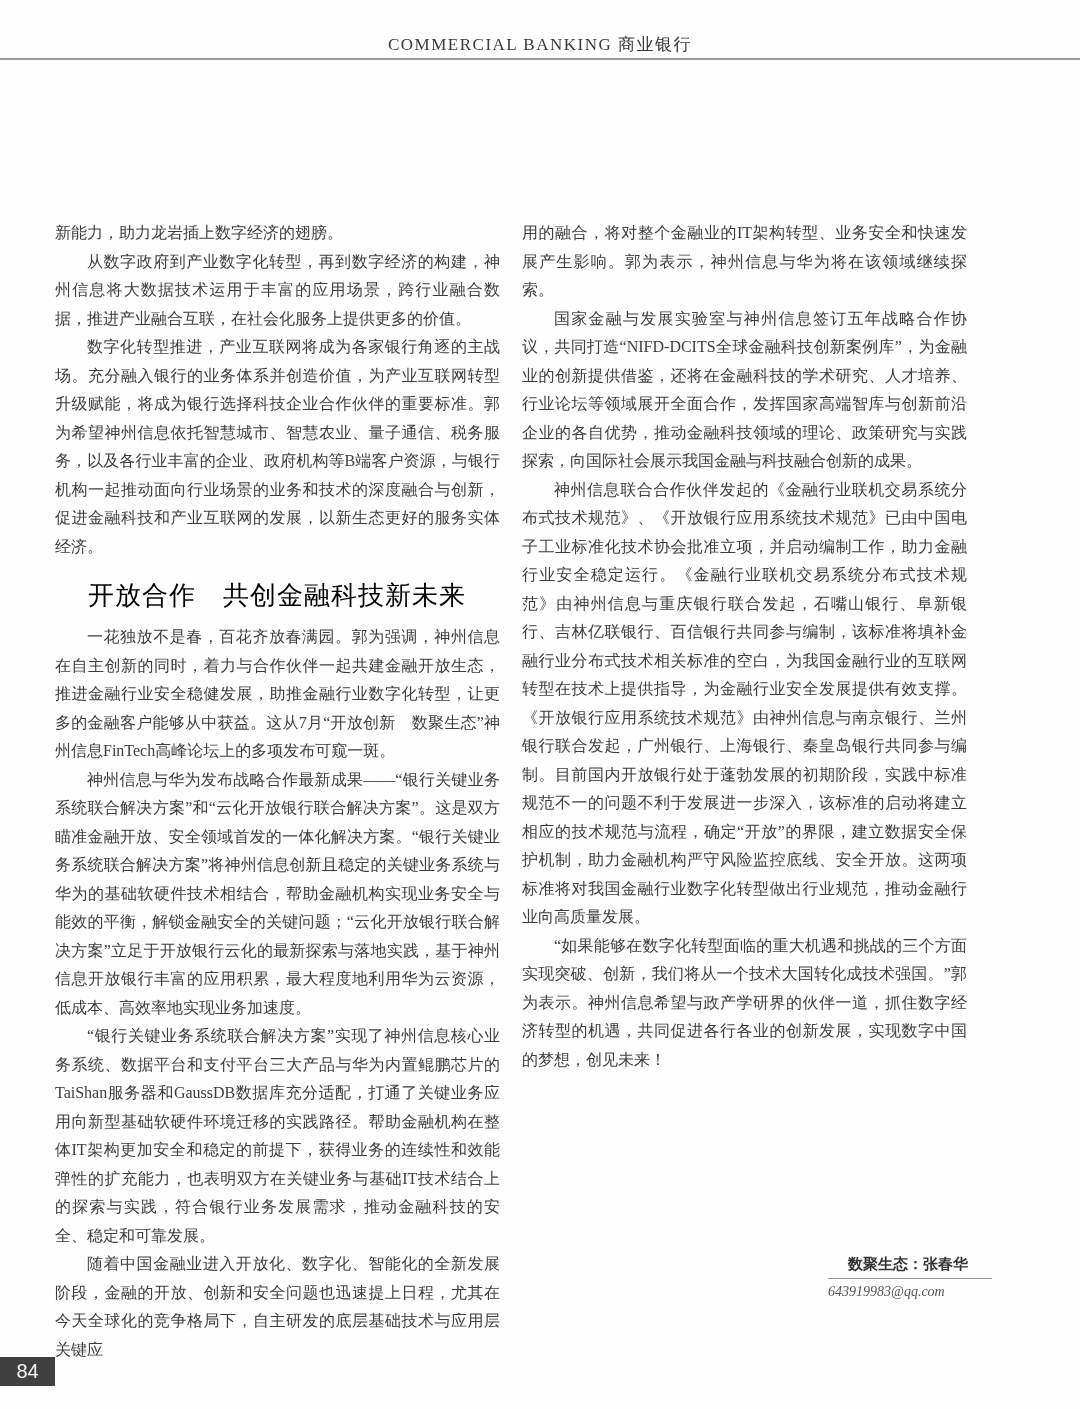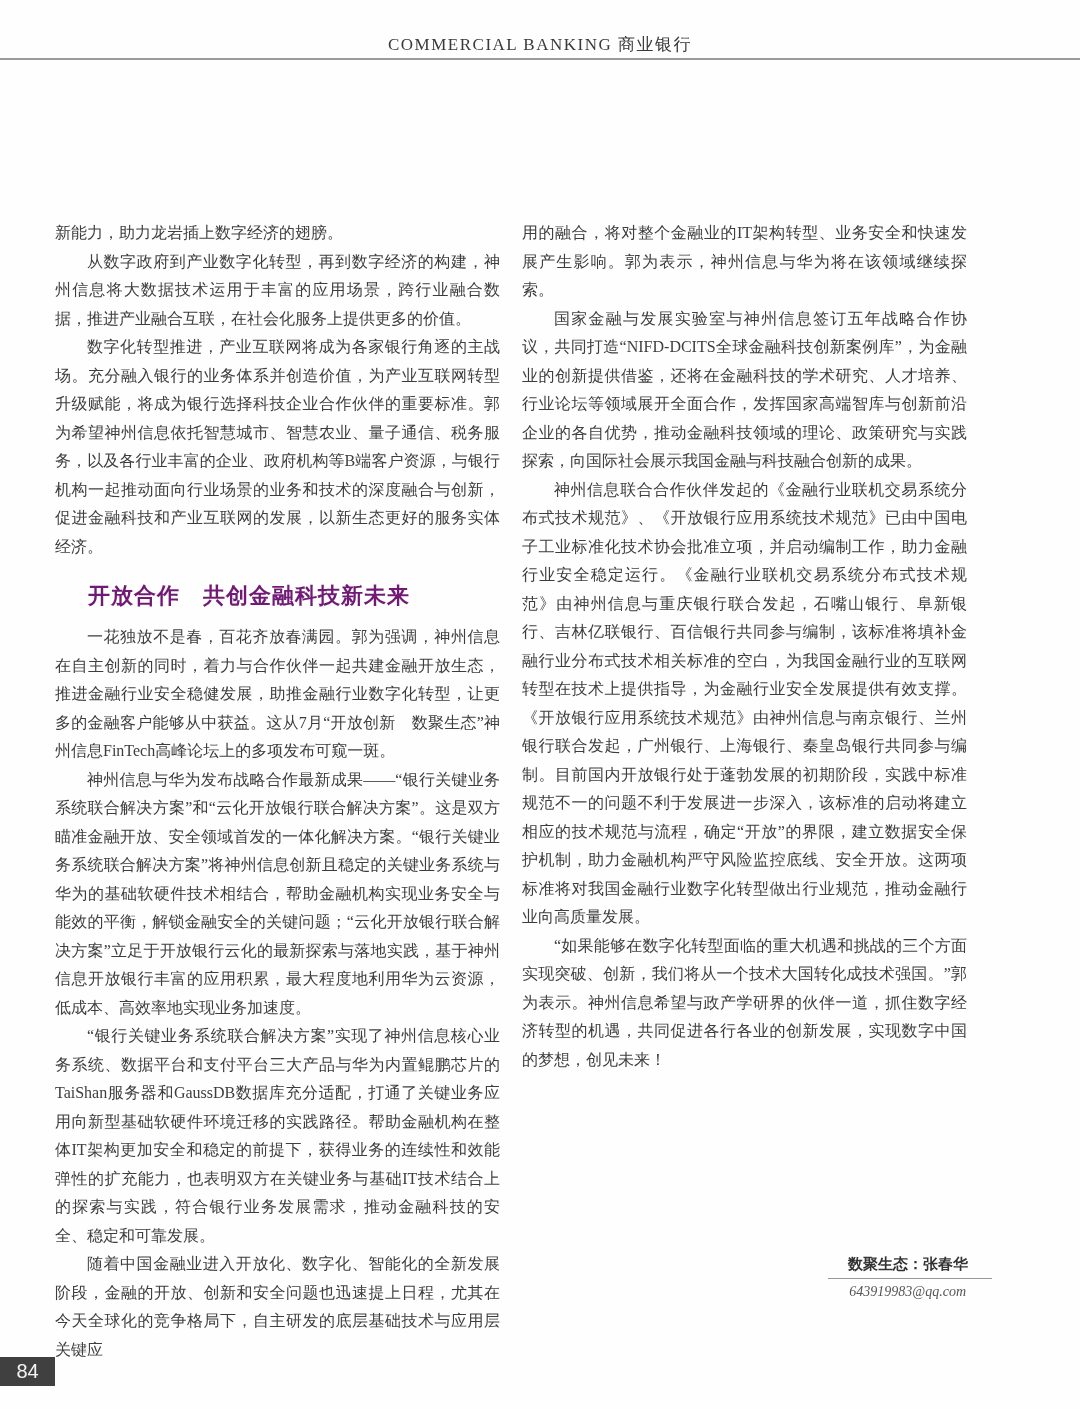--- a/index.html
+++ b/index.html
@@ -51,23 +51,23 @@
     text-align: justify;
   }
   .col p {
     margin: 0;
     text-indent: 2em;
   }
   .col p.cont {
     text-indent: 0;
   }
   .section-heading {
-    font-size: 22px;
-    font-weight: 700;
-    color: #701a75;
+    font-size: 26px;
+    font-weight: 400;
+    color: #000000;
     margin: 20px 0 12px 0;
     text-indent: 33px;
     letter-spacing: 1px;
     line-height: 30px;
   }
   
   .editor-block {
     position: absolute;
     top: 1253px;
     right: 88px;
@@ -85,21 +85,21 @@
   }
   .editor-rule {
     border-top: 1px solid #999999;
     margin-top: 3px;
   }
   .editor-email {
     font-family: "Liberation Serif", "DejaVu Serif", serif;
     font-style: italic;
     font-size: 14px;
     color: #555555;
-    text-align: right;
+    text-align: left;
     padding-right: 26px;
     padding-top: 3px;
     line-height: 20px;
     white-space: nowrap;
   }
   
   .page-number {
     position: absolute;
     left: 0;
     top: 1357px;

